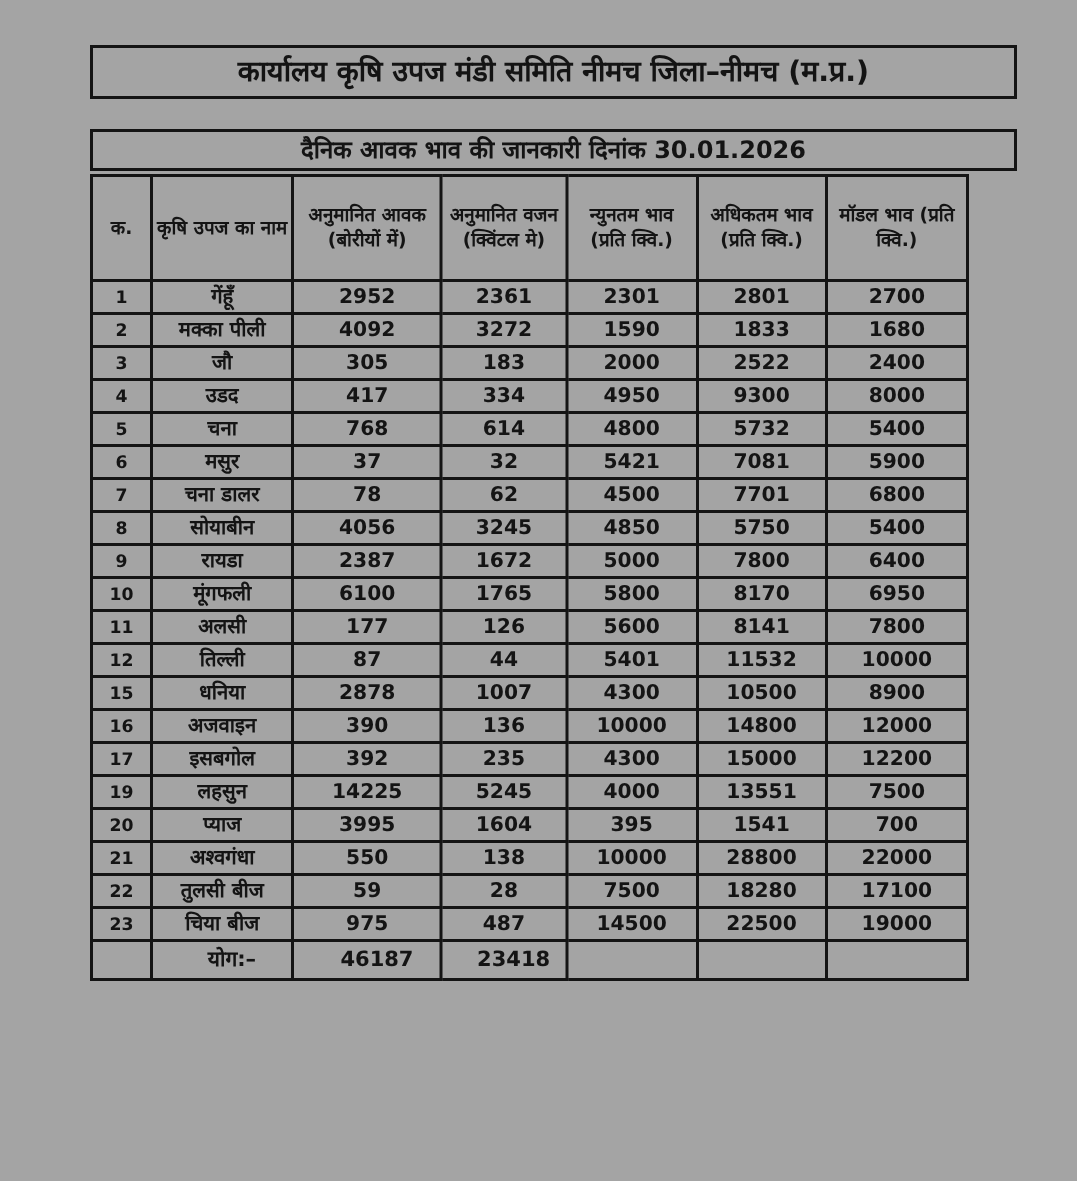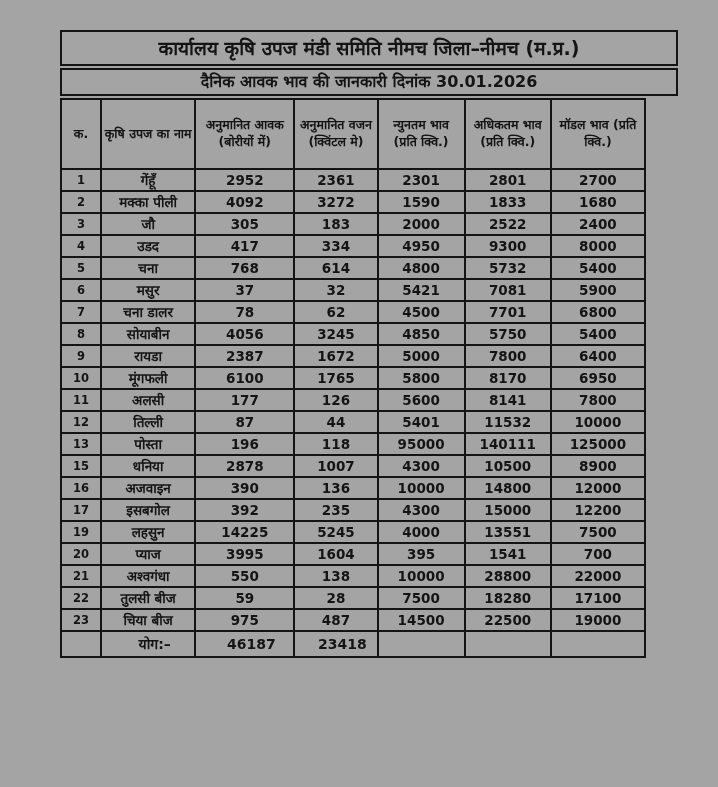--- a/index.html
+++ b/index.html
@@ -19,21 +19,21 @@
     text-align:center;
     font-weight:700;
     font-size:19px;
     line-height:32px;
     height:32px;
     overflow:hidden;
     white-space:nowrap;
   }
   .subtitle-box{
     border:2.5px solid #141414;
-    margin-top:2px;
+    margin-top:20px;
     background:#a4a4a4;
     text-align:center;
     font-weight:700;
     font-size:16px;
     line-height:24px;
     height:24px;
     overflow:hidden;
     white-space:nowrap;
   }
   table.mandi{
@@ -205,29 +205,20 @@
         <tr>
           <td class="serial">12</td>
           <td>तिल्ली</td>
           <td>87</td>
           <td>44</td>
           <td>5401</td>
           <td>11532</td>
           <td>10000</td>
         </tr>
         <tr>
-          <td class="serial">13</td>
-          <td>पोस्ता</td>
-          <td>196</td>
-          <td>118</td>
-          <td>95000</td>
-          <td>140111</td>
-          <td>125000</td>
-        </tr>
-        <tr>
           <td class="serial">15</td>
           <td>धनिया</td>
           <td>2878</td>
           <td>1007</td>
           <td>4300</td>
           <td>10500</td>
           <td>8900</td>
         </tr>
         <tr>
           <td class="serial">16</td>

